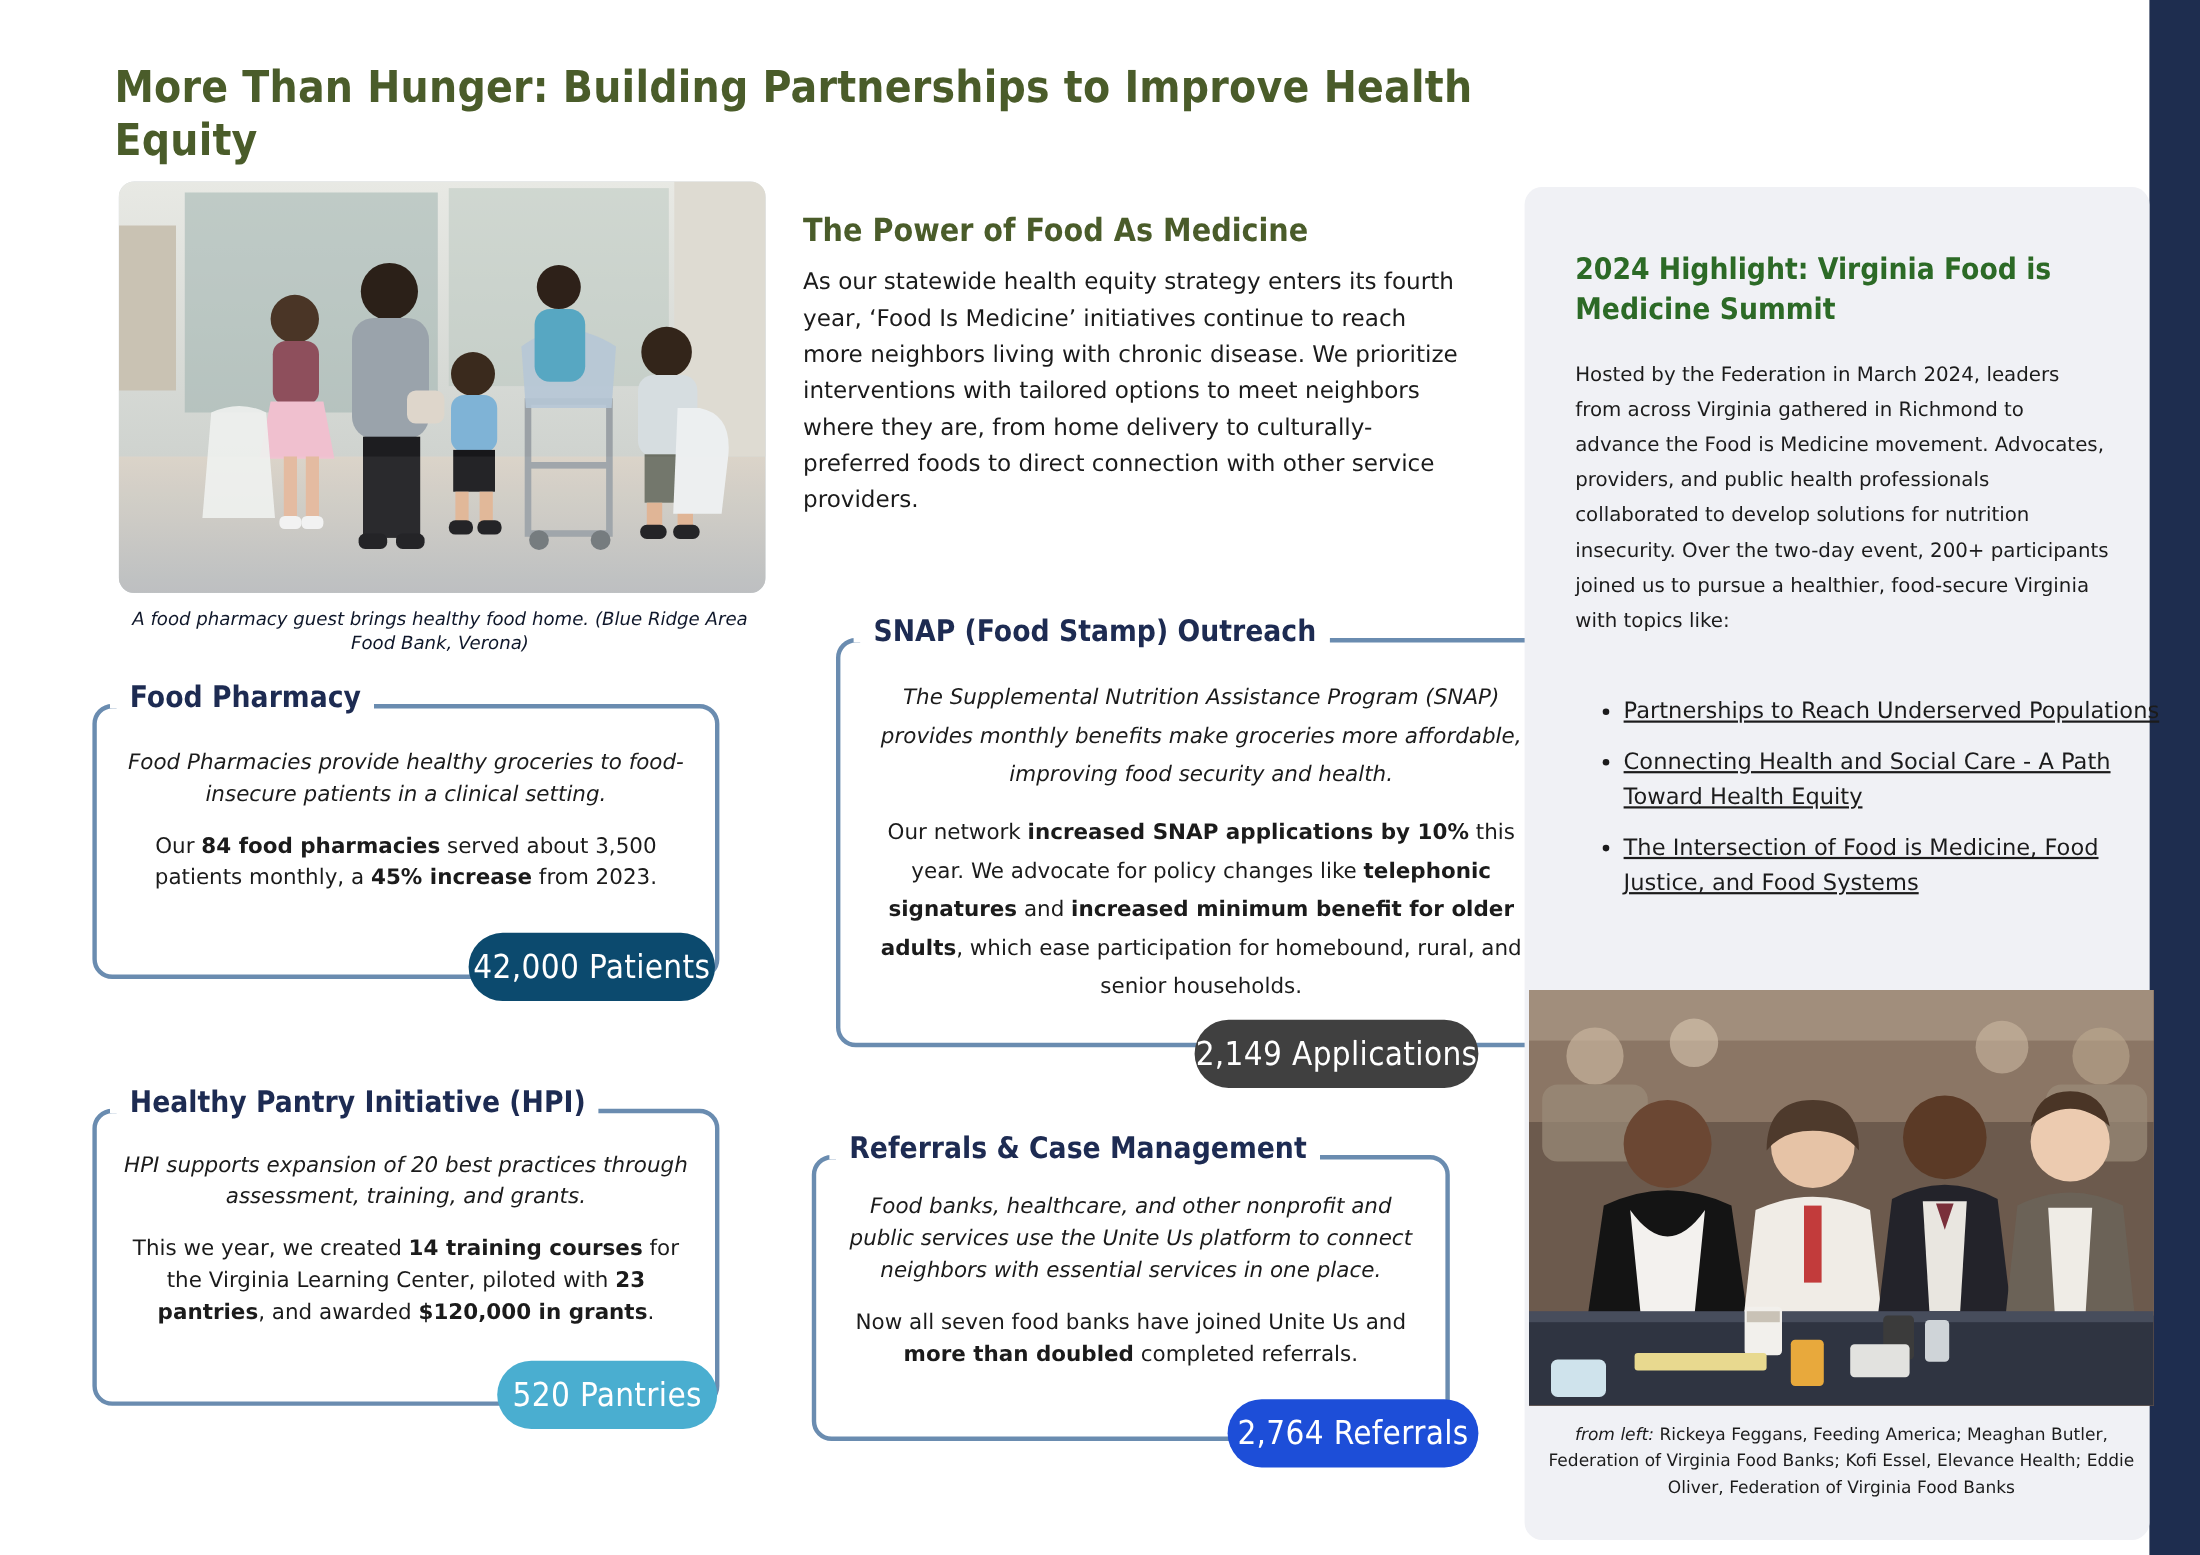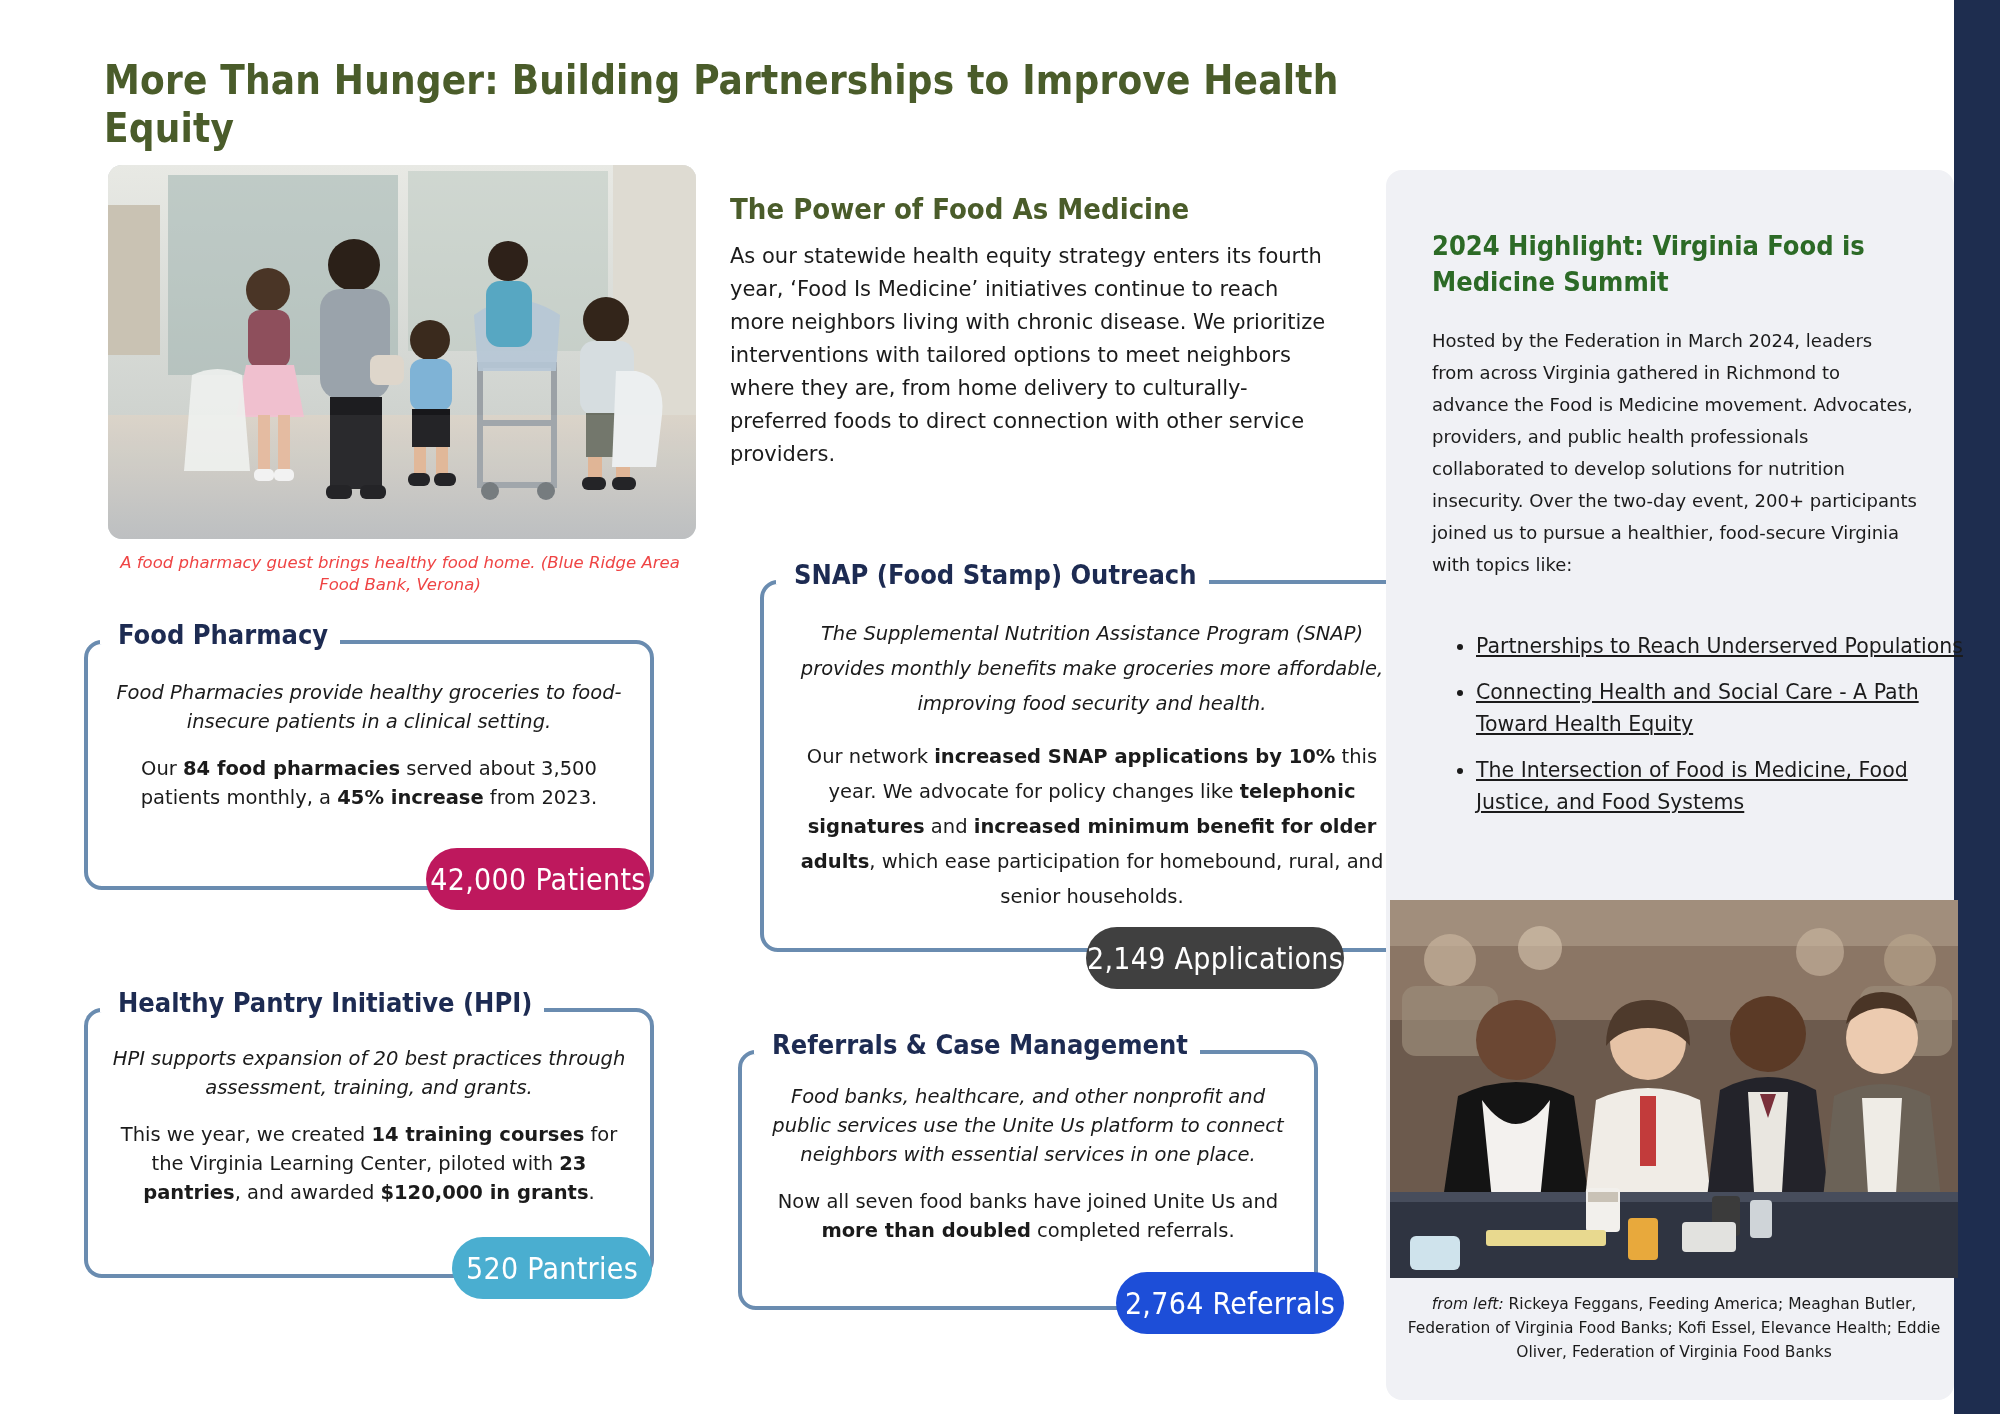--- a/index.html
+++ b/index.html
@@ -23,21 +23,21 @@
   }
 
   
   .hero{
     position:absolute;left:108px;top:165px;width:588px;height:374px;
     border-radius:14px;overflow:hidden;background:#cfd4d6;
   }
   .hero svg{display:block;width:100%;height:100%;}
   .hero-caption{
     position:absolute;left:100px;top:552px;width:600px;
-    text-align:center;font-style:italic;font-size:16.5px;color:#ef4444;
+    text-align:center;font-style:italic;font-size:16.5px;color:#0f172a;
     line-height:22px;
   }
 
   
   .center-head{
     position:absolute;left:730px;top:192px;width:620px;
     font-family:"DejaVu Sans Condensed","Liberation Sans Narrow","Liberation Sans",sans-serif;
     font-weight:bold;font-stretch:condensed;font-size:29px;color:#4a5c2a;
   }
   .center-body{
@@ -72,21 +72,21 @@
     font-family:"DejaVu Sans Condensed","Liberation Sans Narrow","Liberation Sans",sans-serif;
     font-weight:normal;font-stretch:condensed;
     display:flex;align-items:center;justify-content:center;
     font-size:30px;white-space:nowrap;letter-spacing:.3px;
   }
 
   
   #fp{left:84px;top:640px;width:570px;height:250px;}
   #fp .head{left:22px;}
   #fp .body{font-size:19.5px;line-height:29px;top:38px;}
-  #fp-pill{left:426px;top:848px;width:224px;height:62px;background:#be185d;}
+  #fp-pill{left:426px;top:848px;width:224px;height:62px;background:#0c4a6e;}
 
   
   #hpi{left:84px;top:1008px;width:570px;height:270px;}
   #hpi .head{left:22px;}
   #hpi .body{font-size:19.5px;line-height:29px;top:36px;}
   #hpi-pill{left:452px;top:1237px;width:200px;height:62px;background:#4aaed0;}
 
   
   #snap{left:760px;top:580px;width:664px;height:372px;}
   #snap .head{left:22px;}

